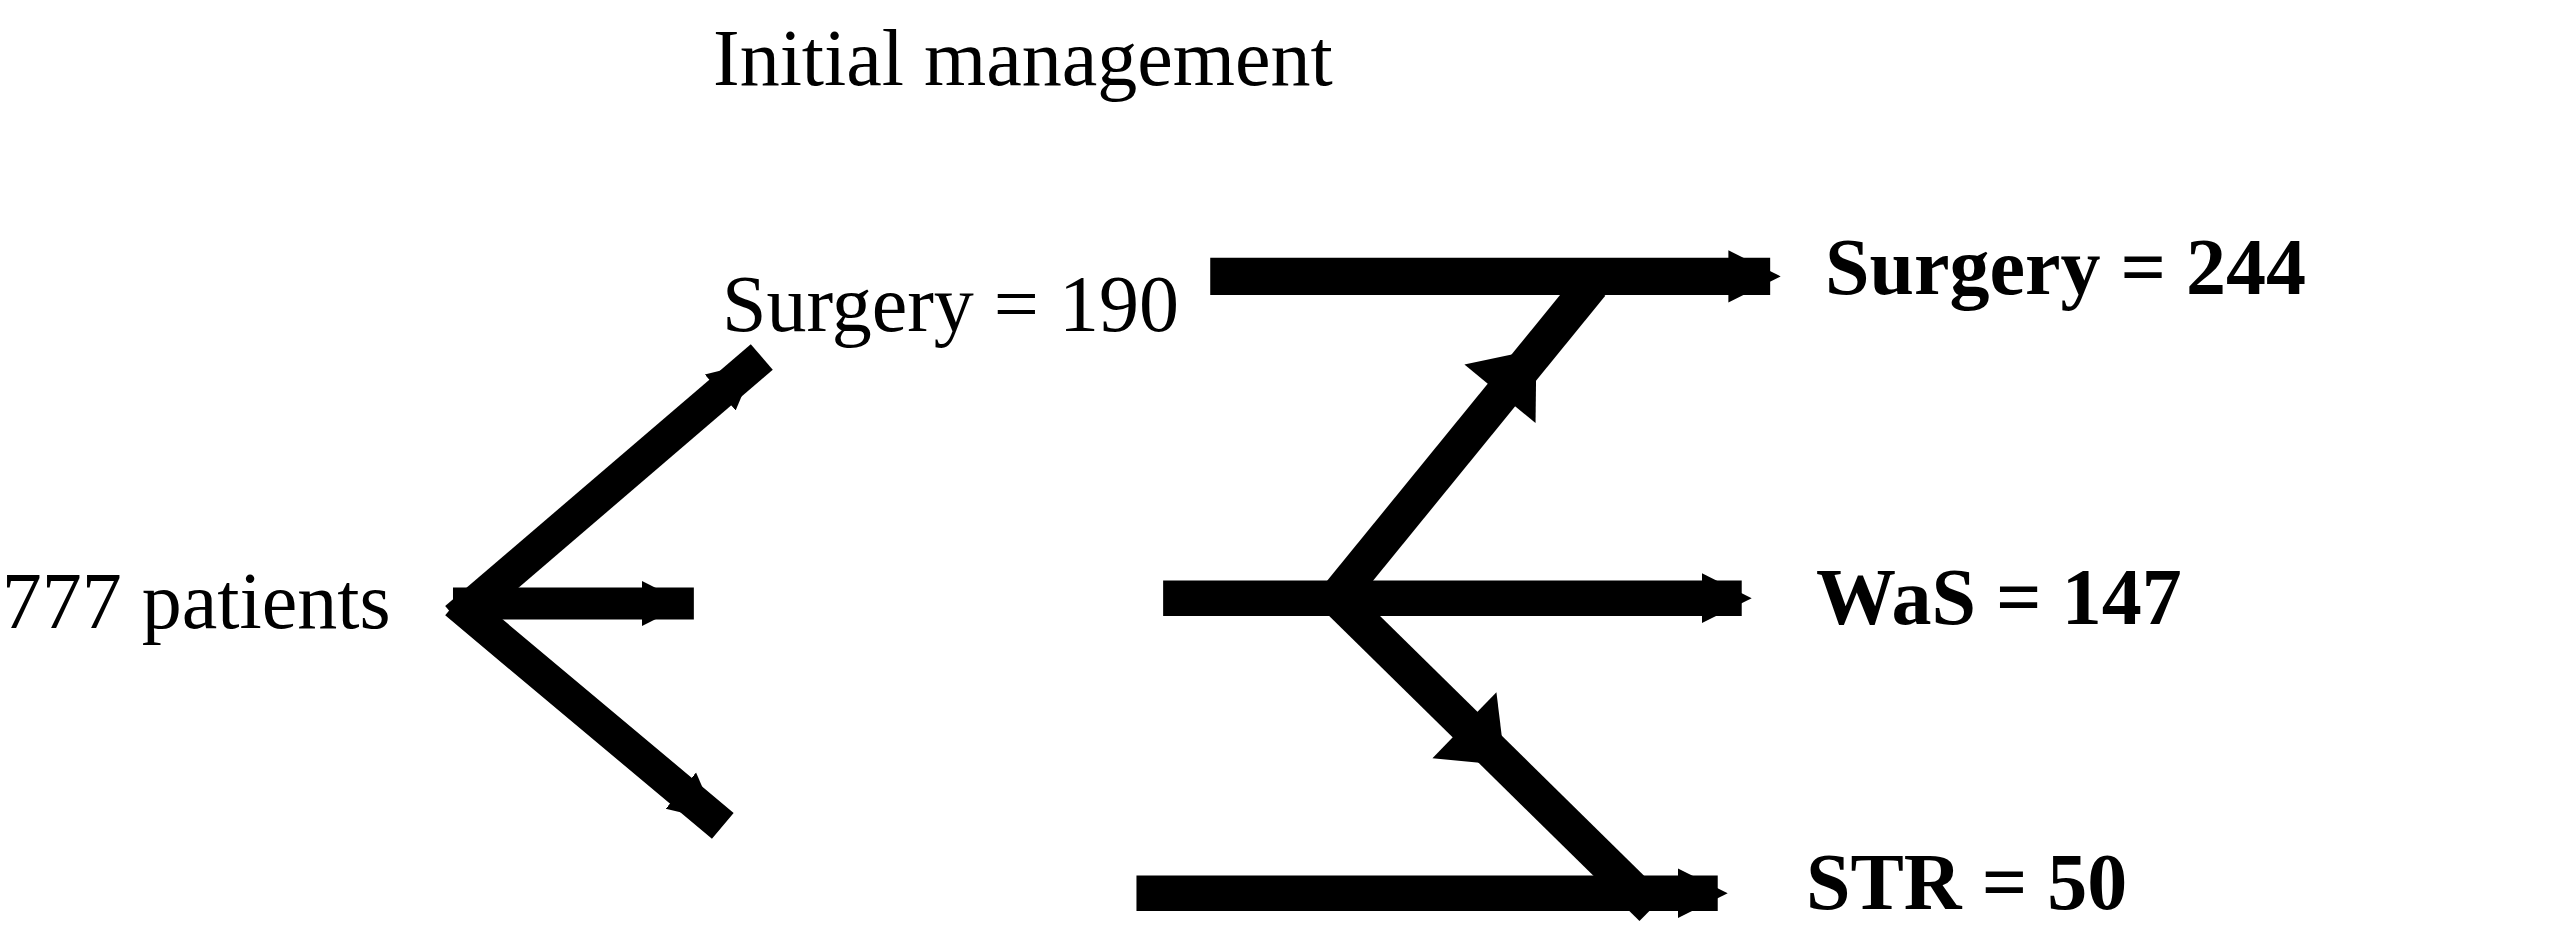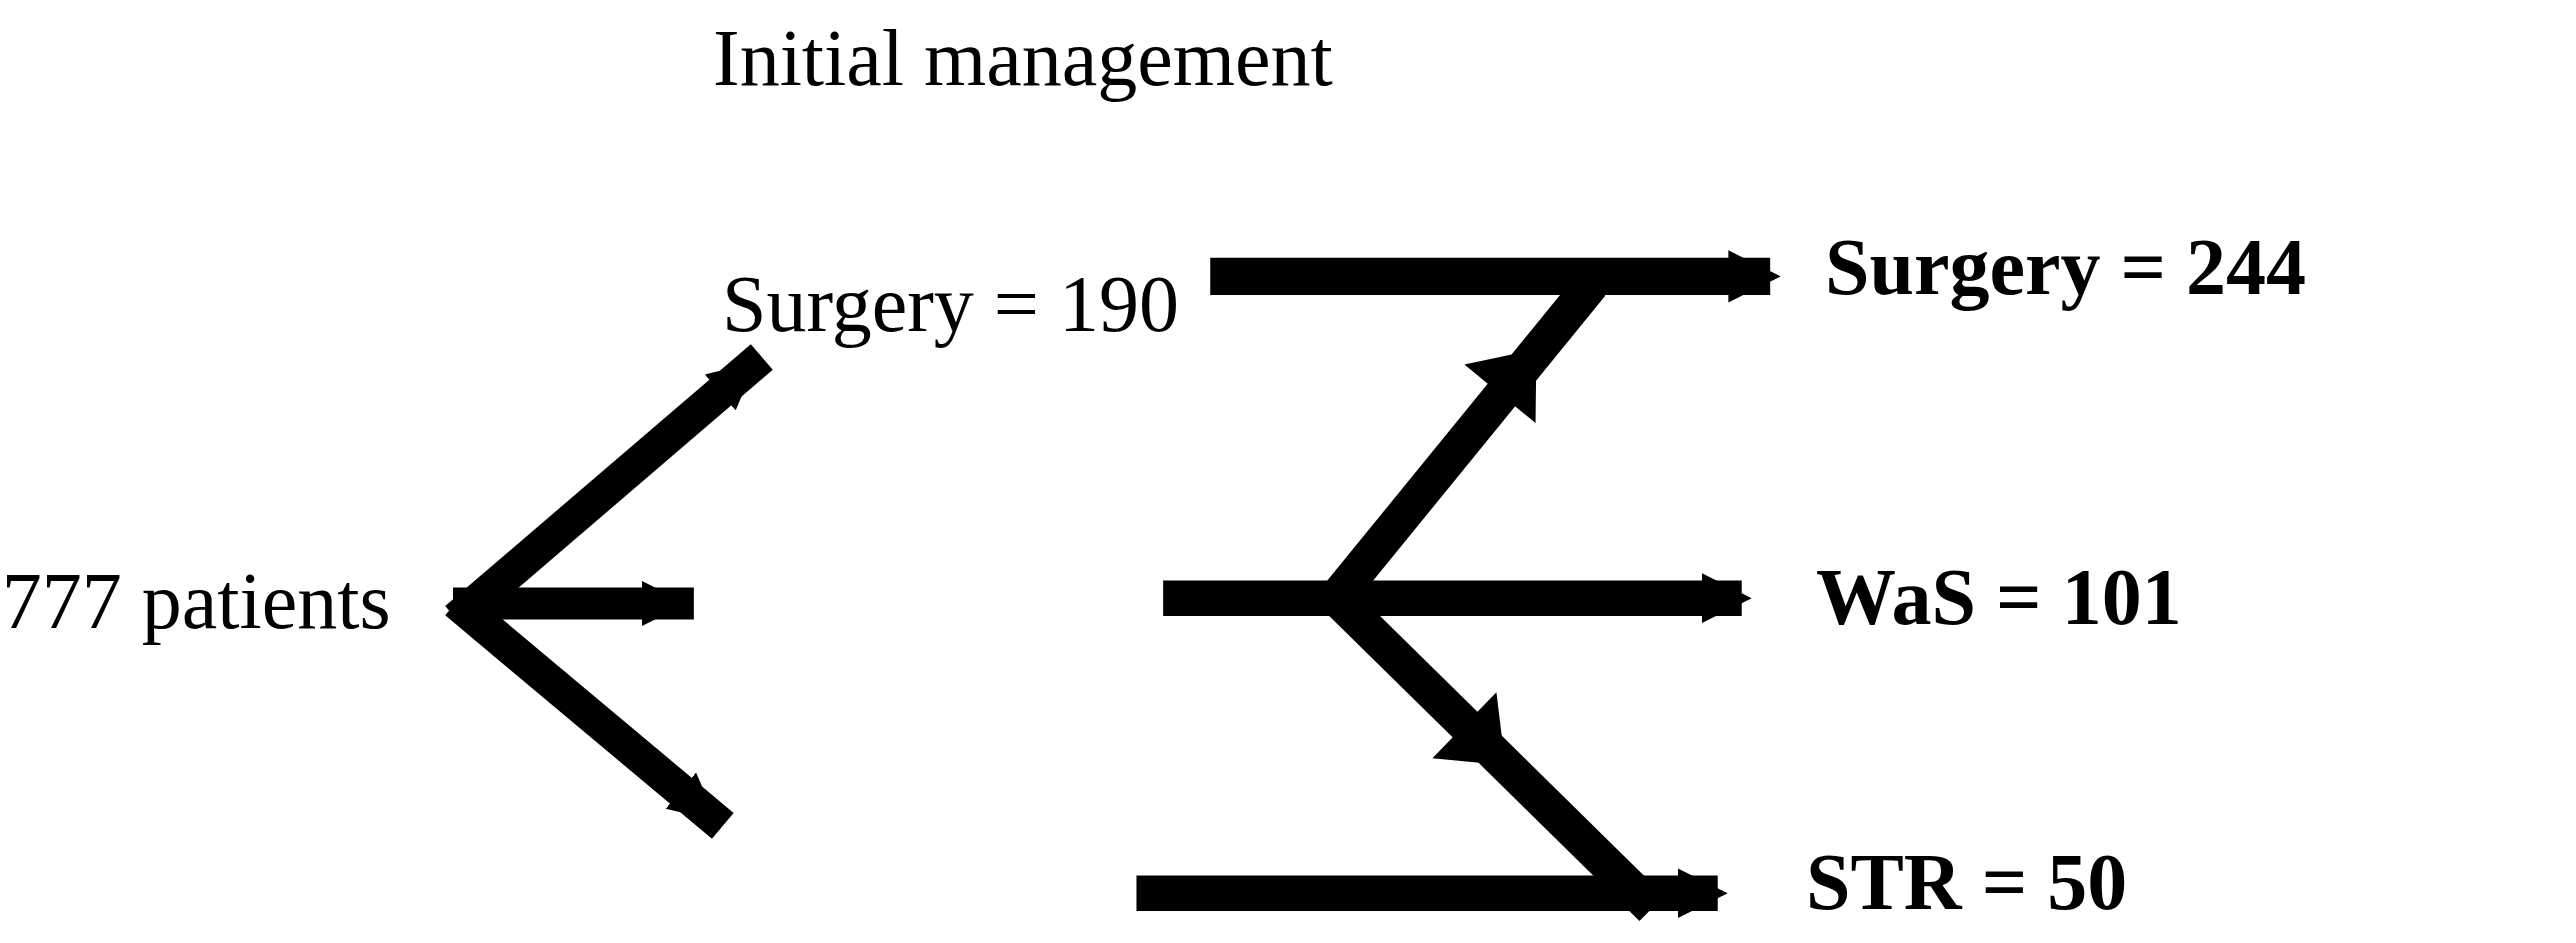--- a/index.html
+++ b/index.html
@@ -56,17 +56,17 @@
     </g>
   </svg>
 
   <div class="label" style="left:713px; top:16px;">Initial management</div>
 
   <div class="label" style="left:1.8px; top:559px;">777 patients</div>
 
   <div class="label" style="left:722px; top:230px;margin-top:32px;">Surgery = 190</div>
 
   <div class="label bold" style="left:1805px; top:225px;margin-left:20px;">Surgery = 244</div>
-  <div class="label bold" style="left:1816px; top:555px;">WaS = 101</div>
+  <div class="label bold" style="left:1816px; top:555px;">WaS = 147</div>
   <div class="label bold" style="left:1806px; top:840px;">STR = 50</div>
 
 </div>
 
 
 </body></html>

